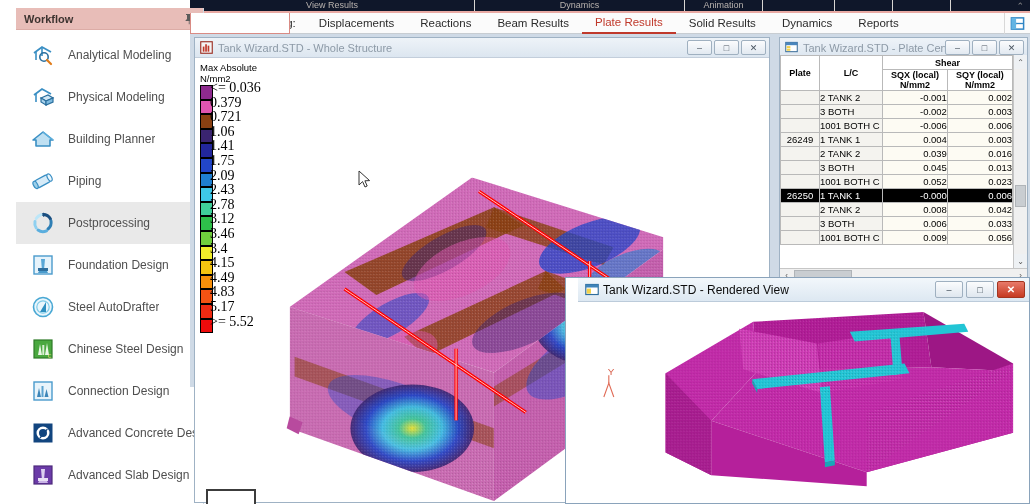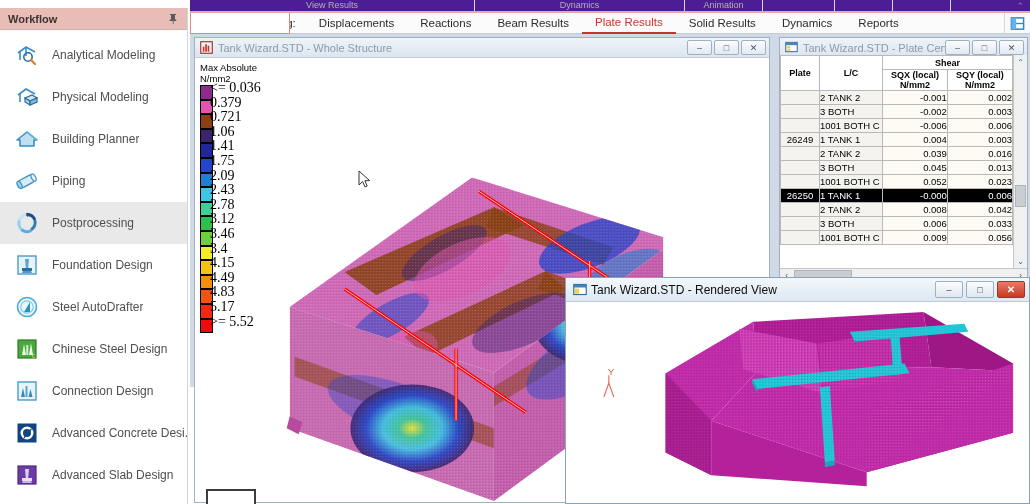--- a/index.html
+++ b/index.html
@@ -7,21 +7,21 @@
     width: 1030px; height: 504px;
     overflow: hidden;
     font-family: "Liberation Sans", sans-serif;
     background: #ffffff;
   }
   #app { position: relative; width: 1030px; height: 504px; background: #fff; }
 
   
   .ribbon-strip {
     position: absolute; left: 190px; top: 0; width: 840px; height: 13px;
-    background: #4c1d95; border-bottom: 2px solid #e8a9a3;
+    background: #0f172a; border-bottom: 2px solid #e8a9a3;
     display: flex; align-items: flex-end; text-align: center;
   }
   .ribbon-group {
     height: 13px; border-right: 1px solid #d8d5d2;
     display: flex; align-items: center; justify-content: center;
     font-size: 9px; color: #b8b2ae; overflow: hidden; white-space: nowrap;
     padding: 0 6px;
   }
   .rg-view { width: 285px; }
   .rg-dyn  { width: 210px; }
@@ -29,21 +29,21 @@
   .rg-e1 { width: 72px; }
   .rg-e2 { width: 58px; }
   .rg-e3 { width: 58px; }
   .rg-e4 { flex: 1; border-right: none; position: relative; }
   .ribbon-collapse {
     position: absolute; right: 6px; bottom: 0px; font-size: 9px; color: #8a8a8a;
   }
 
   
   .sidebar {
-    position: absolute; left: 0; top: 8px; width: 188px; height: 496px;
+    position: absolute; left: 16px; top: 8px; width: 188px; height: 496px;
     background: #ffffff; border-right: 1px solid #cfd6dd;
   }
   .sidebar-header {
     height: 22px; background: #e8bdb8;
     display: flex; align-items: center; padding: 0 8px;
     font-size: 11px; font-weight: bold; color: #3d3330;
     border-bottom: 1px solid #dcaca6;
   }
   .sidebar-header .title { flex: 1; }
   .pin-icon { width: 12px; height: 12px; position: relative; }
@@ -194,20 +194,21 @@
   }
   .hs-arrow { width: 13px; text-align: center; font-size: 8px; color: #555; }
   .hs-thumb { width: 58px; height: 10px; background: #c9cdd1; border: 1px solid #b0b4b8; margin-left: 1px; }
 
   
   .win-render {
     position: absolute; left: 375px; top: 243px; width: 465px; height: 227px;
     background: #fff;
     border: 1px solid #8aa3bb;
     box-shadow: 0 0 0 1px #ffffff inset;
+    padding-left: 12px;
   }
   .win-render .rv-title {
     height: 24px; display: flex; align-items: center; padding: 0 4px 0 7px;
     background: linear-gradient(to bottom,#f2f7fb,#dde8f2);
     border-bottom: 1px solid #bccbda; font-size: 12px; color: #0d0d0d;
   }
   .rv-btns { display: flex; gap: 3px; margin-left: auto; }
   .rv-btn {
     width: 28px; height: 17px; border: 1px solid #9fb0c0; border-radius: 2px;
     background: linear-gradient(to bottom,#fbfcfd,#dfe7ef);

